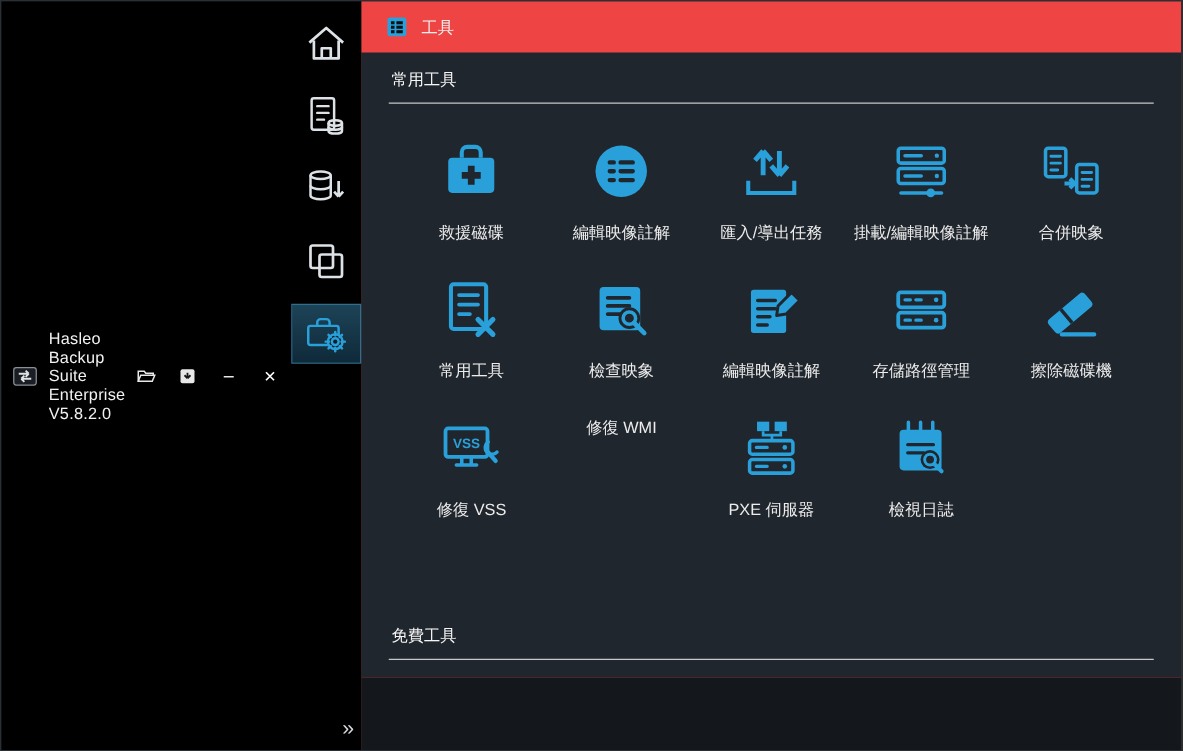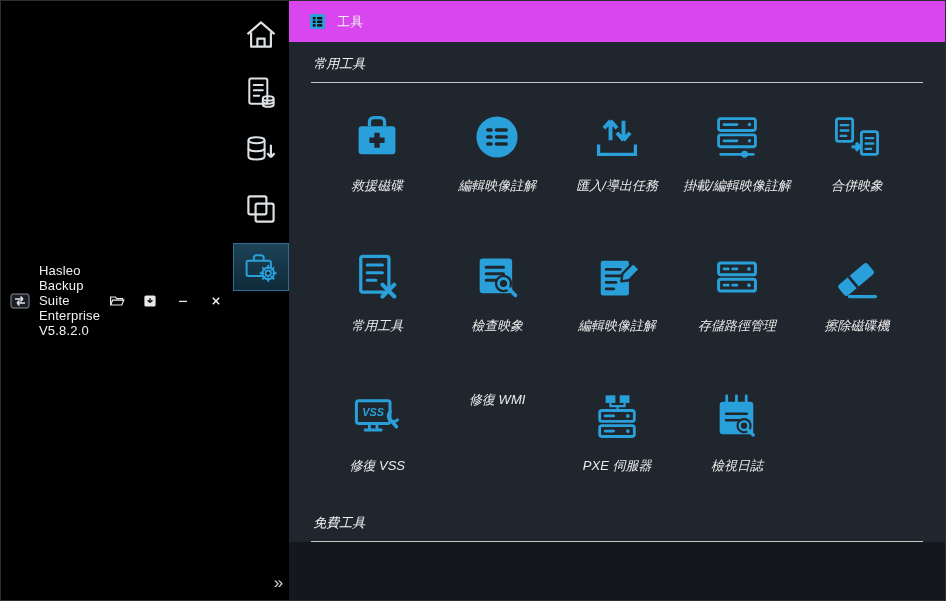--- a/index.html
+++ b/index.html
@@ -24,31 +24,31 @@
 
   .sidebar { flex:0 0 57px; background:#000; display:flex; flex-direction:column;
     align-items:center; padding-top:10px; position:relative; }
   .side-item { width:56px; height:48px; display:flex; align-items:center; justify-content:center;
     margin-bottom:10px; cursor:pointer; border:1px solid transparent; }
   .side-item svg { width:36px; height:36px; display:block; }
   .side-item.selected { background:linear-gradient(180deg,#1d4357,#0f2a39); border:1px solid #2e6f90; }
   .expand-toggle { position:absolute; bottom:5px; right:2px; color:#d7dadd; font-size:17px;
     cursor:pointer; padding:2px 6px; letter-spacing:-2px; }
 
-  .main { flex:1; display:flex; flex-direction:column; background:#d946ef; min-width:0; }
+  .main { flex:1; display:flex; flex-direction:column; background:#ef4444; min-width:0; }
   .main-header { flex:0 0 41px; display:flex; align-items:center; gap:11px; padding-left:20px; }
   .grid-icon svg { width:17px; height:17px; display:block; }
   .page-title { font-size:13px; color:#f0f0f0; }
 
-  .content { flex:1; background:#20262d; padding:0 22px 0; display:flex; flex-direction:column; min-height:0;font-style:italic; }
+  .content { flex:1; background:#20262d; padding:0 22px 14px; display:flex; flex-direction:column; min-height:0; }
   .section-title { font-size:13px; color:#f5f5f5; padding:13px 2px 9px; border-bottom:1px solid #c4c8cb; }
   .section-title.free { margin-top:auto; }
 
   .tools-grid { display:grid; grid-template-columns:repeat(5,1fr); padding:28px 6px 4px;
-    row-gap:56px; align-content:start; }
+    row-gap:27px; align-content:start; }
   .tool { display:flex; flex-direction:column; align-items:center; gap:14px; cursor:pointer; }
   .tool-icon { height:52px; display:flex; align-items:center; }
   .tool-icon svg { width:52px; height:52px; display:block; }
   .tool-label { font-size:13px; color:#ececec; white-space:nowrap; }
 
   .main-footer { flex:0 0 58px; background:#14181c; }
 </style>
 </head>
 <body>
 

